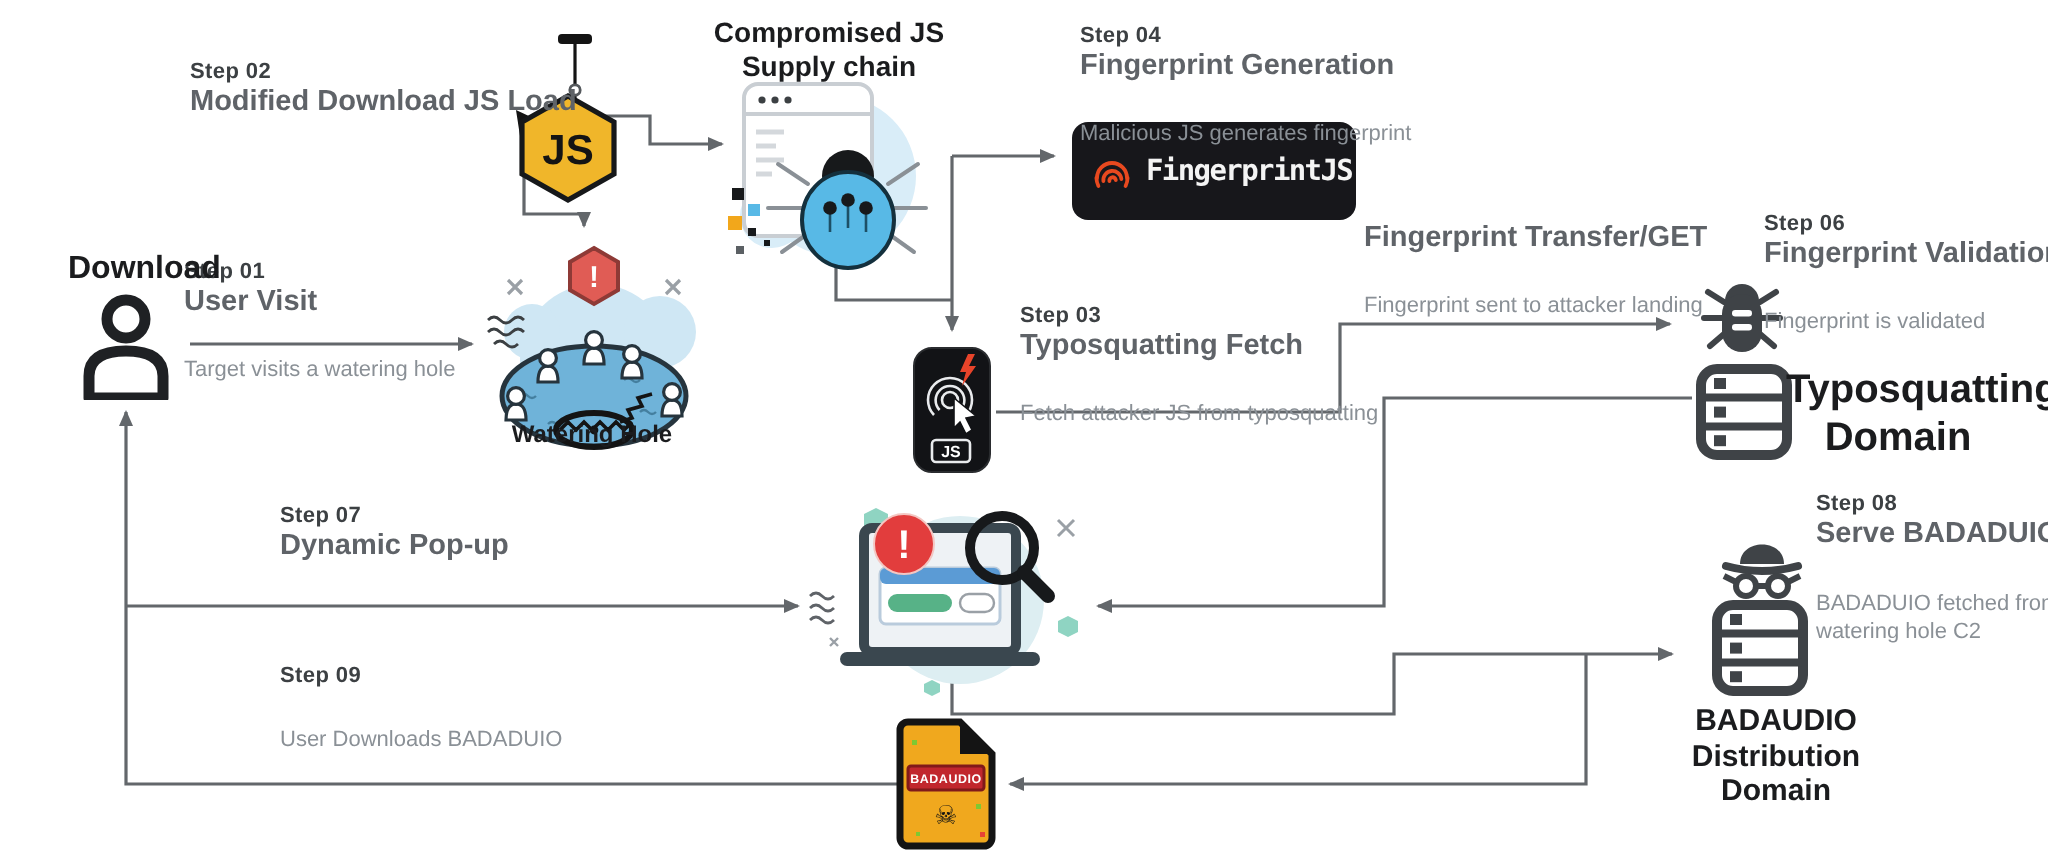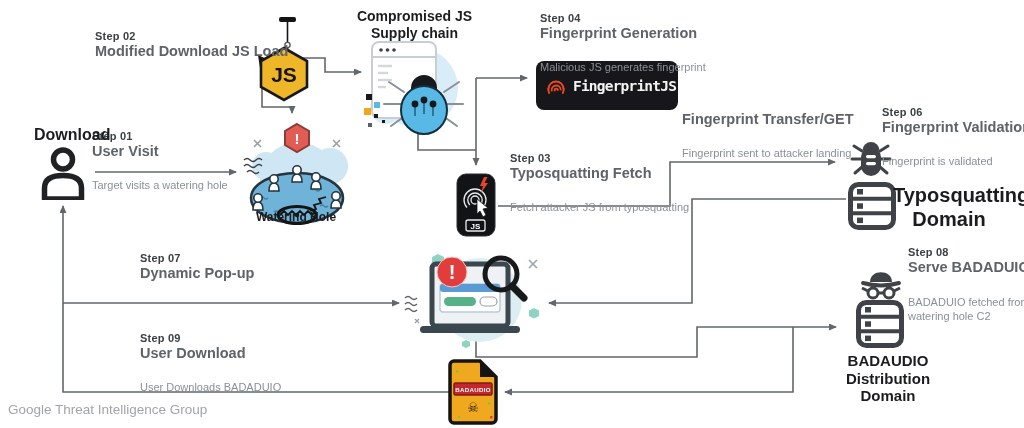--- a/index.html
+++ b/index.html
@@ -275,34 +275,32 @@
     <div class="step-num">Step 07</div>
     <div class="step-title">Dynamic Pop-up</div>
   </div>
   <div class="step wrap" style="left:908px;top:246px">
     <div class="step-num">Step 08</div>
     <div class="step-title">Serve BADADUIO</div>
     <div class="step-desc">BADADUIO fetched from watering hole C2</div>
   </div>
   <div class="step" style="left:140px;top:332px">
     <div class="step-num">Step 09</div>
-    <div class="step-title">User Download</div>
     <div class="step-desc">User Downloads BADADUIO</div>
   </div>
 
   <div class="nlabel" style="left:34px;top:126px;font-size:16px">Download</div>
   <div class="nlabel" style="left:240px;top:210px;width:112px;font-size:12px">Watering Hole</div>
   <div class="nlabel" style="left:352px;top:8px;width:125px;font-size:14px">
     <div>Compromised JS</div>
     <div>Supply chain</div>
   </div>
   <div class="nlabel" style="left:893px;top:184px;width:112px;font-size:20px">
     <div>Typosquatting</div>
     <div>Domain</div>
   </div>
   <div class="nlabel" style="left:818px;top:352px;width:140px;font-size:15px">
     <div>BADAUDIO</div>
     <div>Distribution</div>
     <div>Domain</div>
   </div>
 
-  <div class="footer">Google Threat Intelligence Group</div>
 </div>
 
 </body></html>

